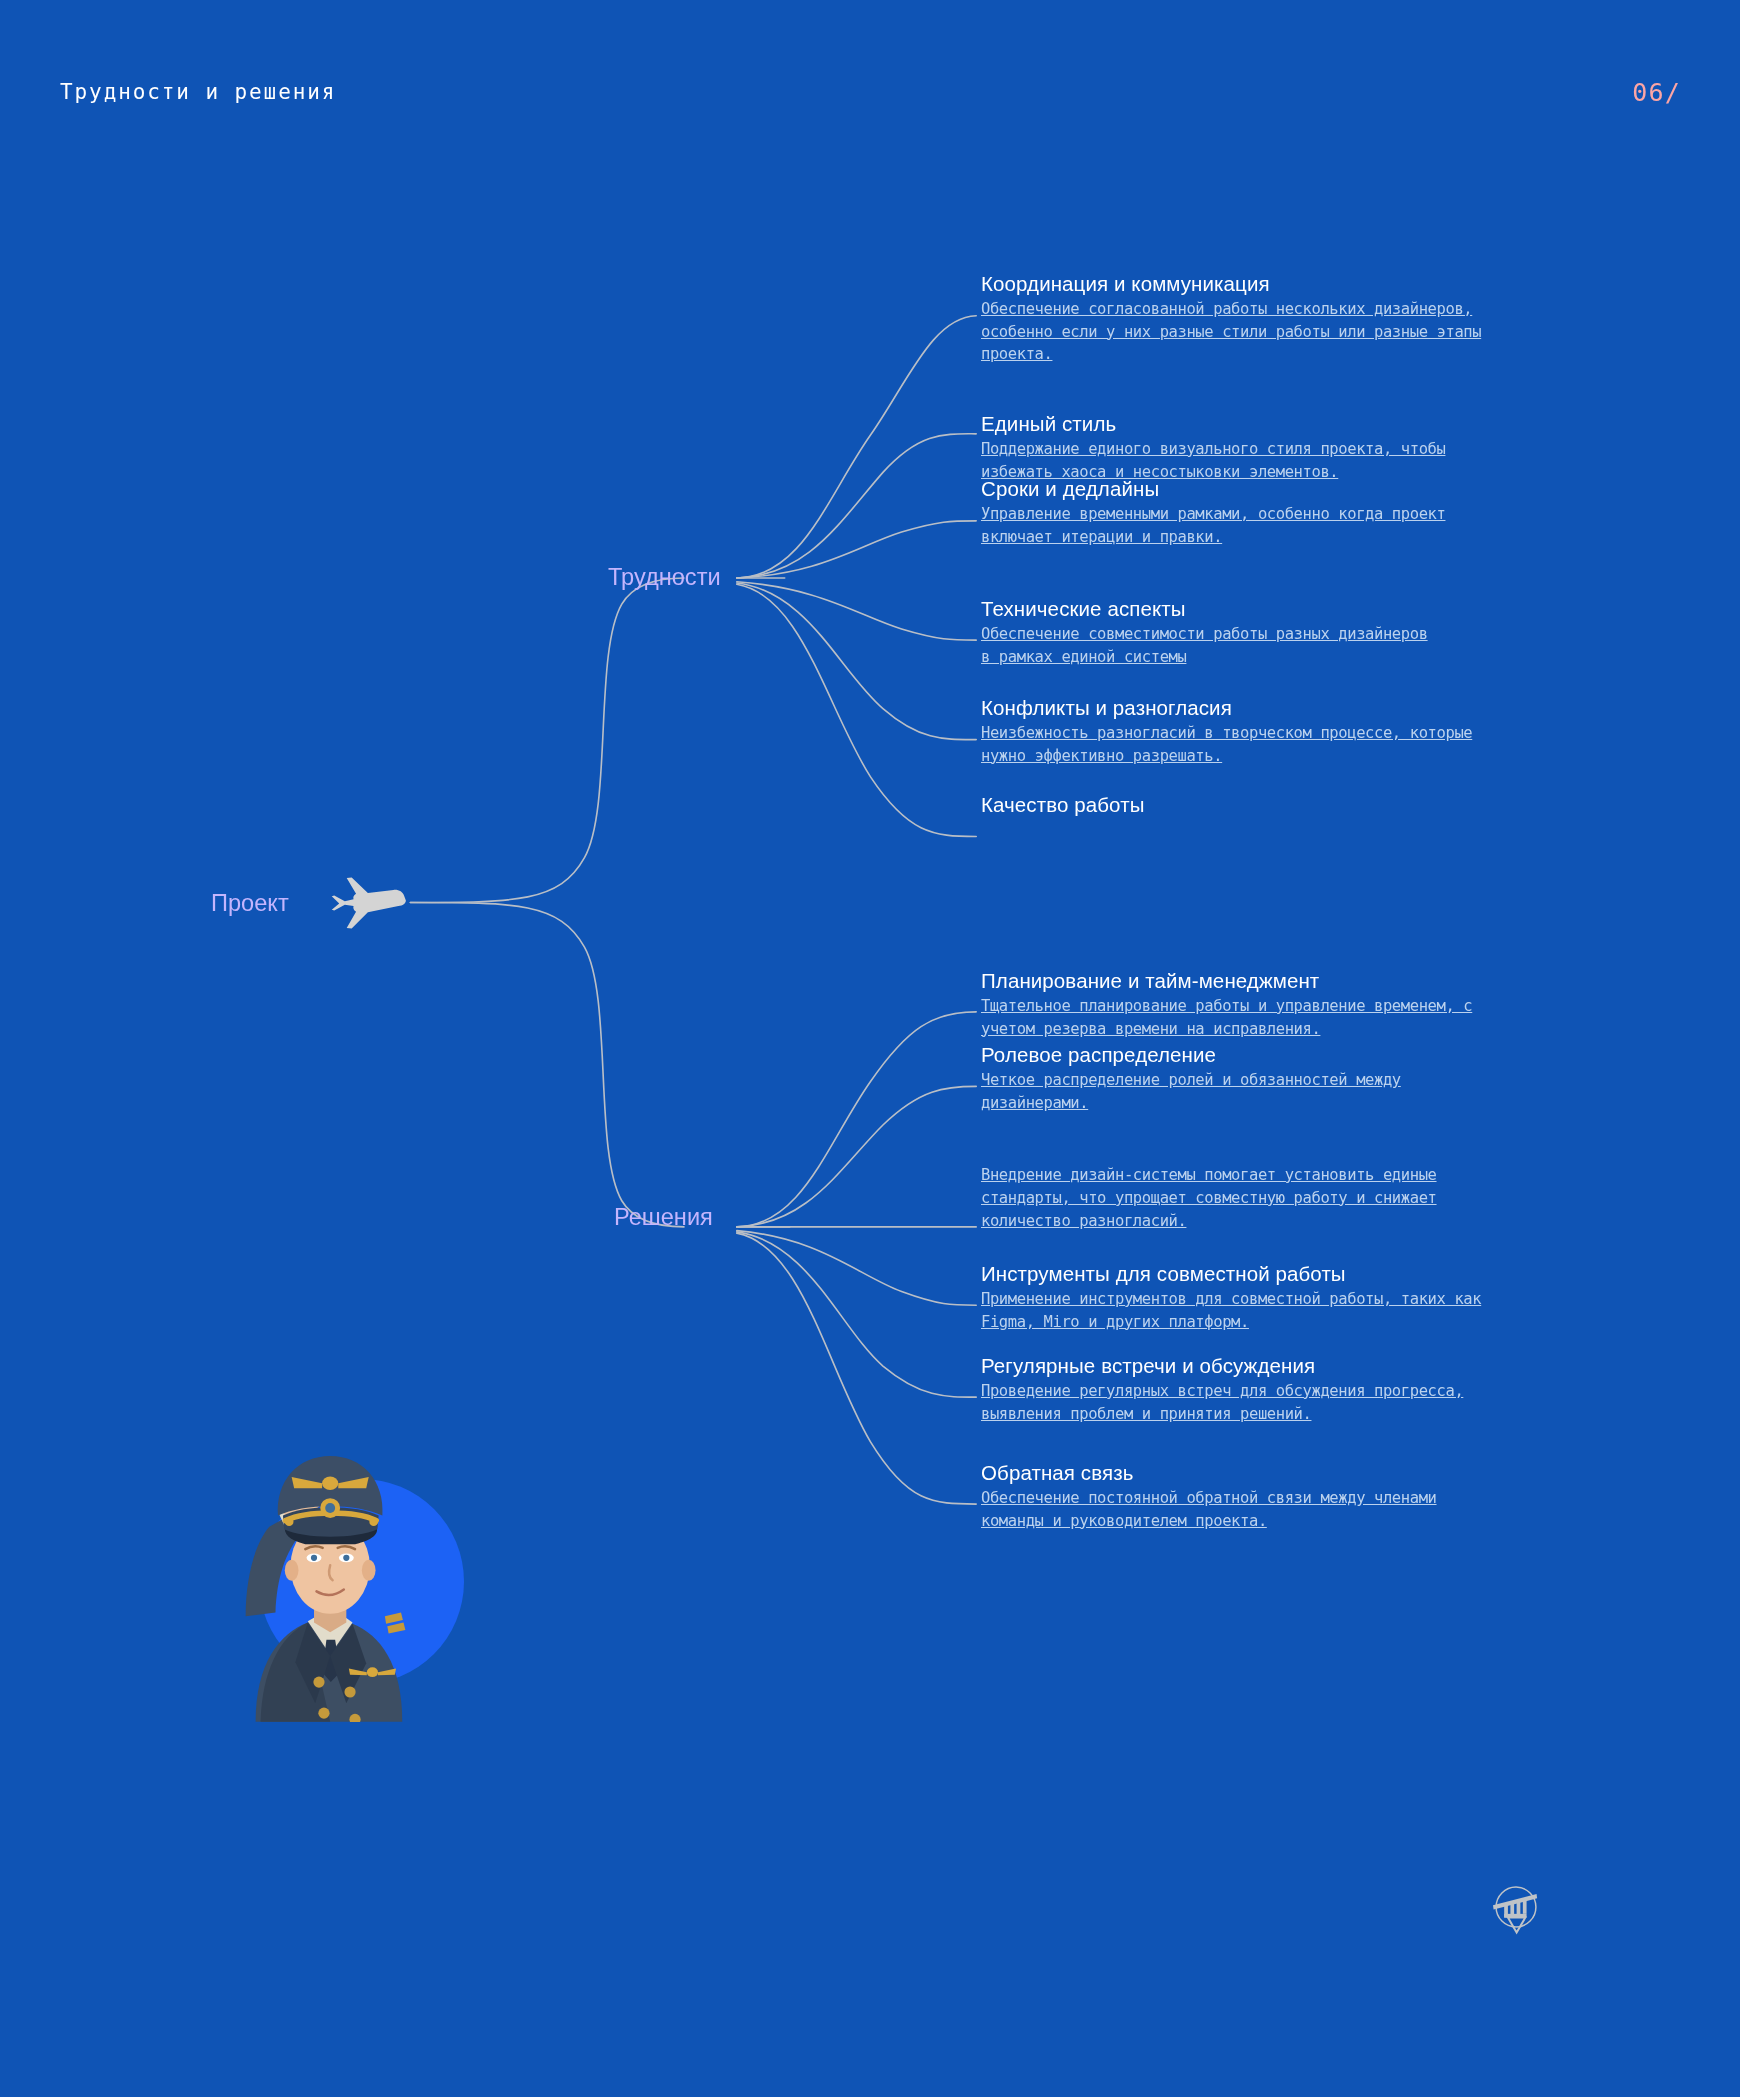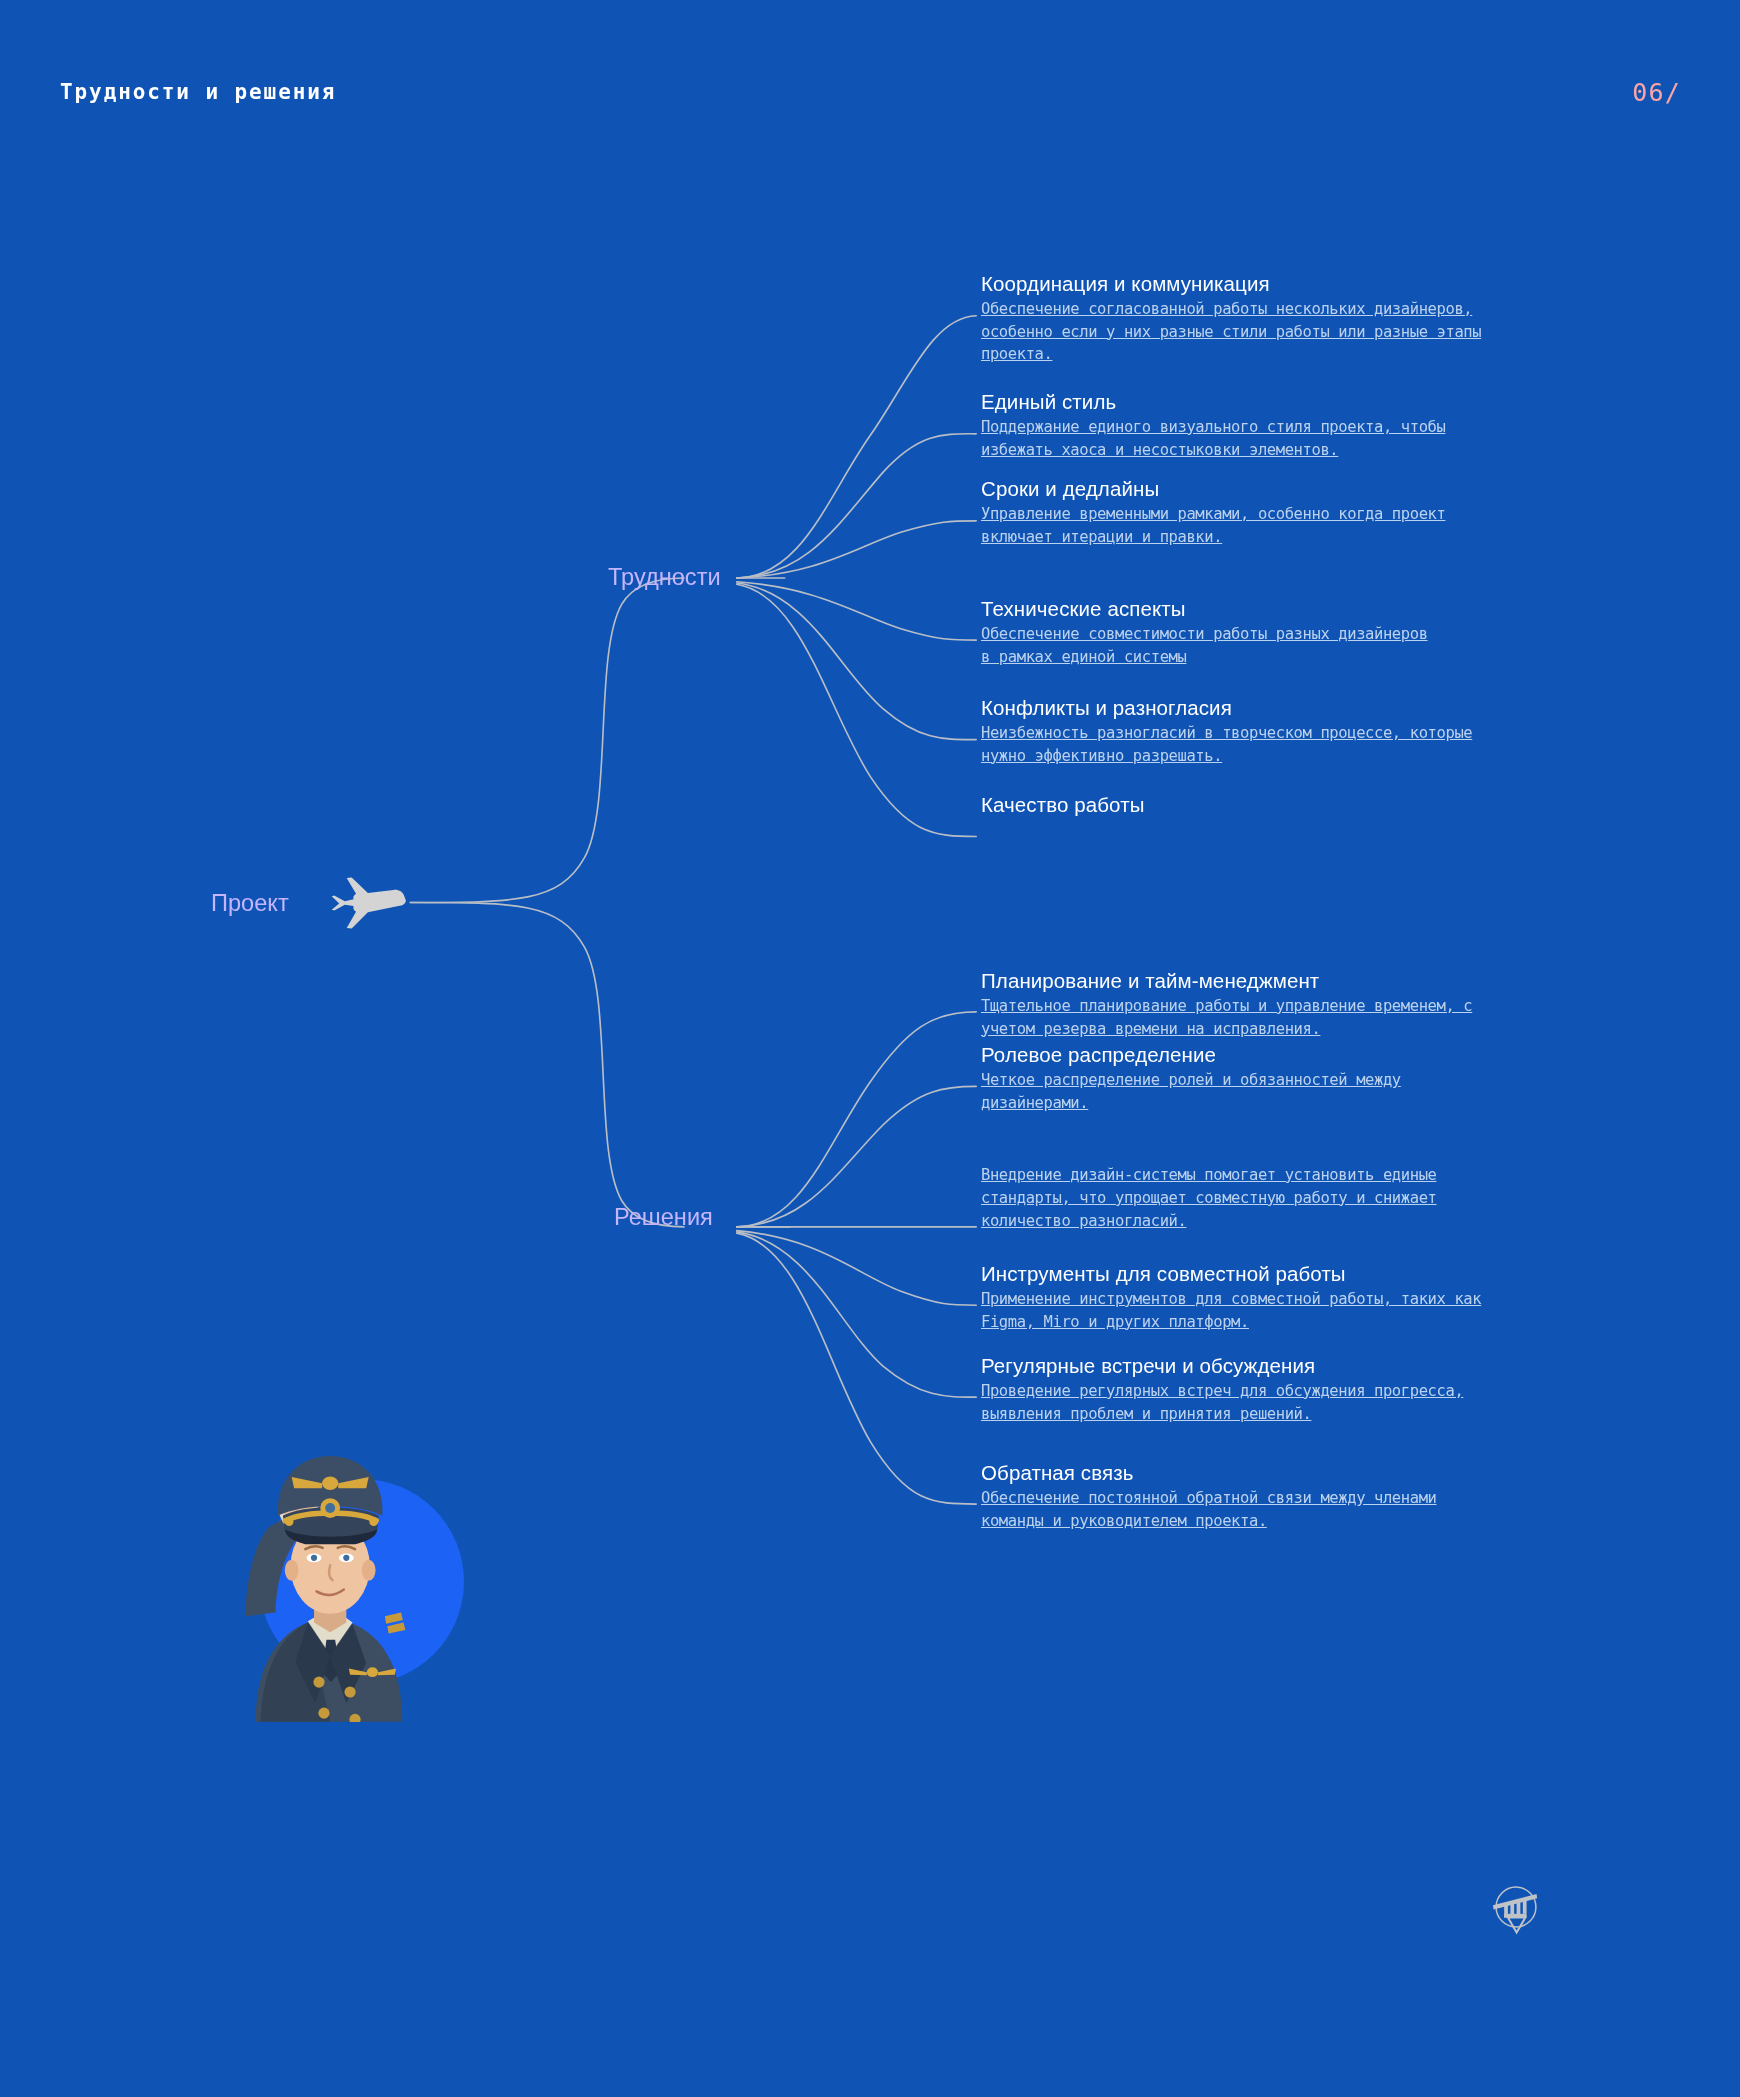--- a/index.html
+++ b/index.html
@@ -9,21 +9,21 @@
     font-family:"Liberation Sans","DejaVu Sans",sans-serif;
     overflow:hidden;position:relative;
   }
   .slide{position:absolute;inset:0;}
 
   
   .hdr-title{
     position:absolute;left:60px;top:80px;
     font-size:21px;letter-spacing:1.9px;color:#FFFFFF;
     font-family:"DejaVu Sans Mono","Liberation Mono",monospace;
-    font-weight:700;white-space:nowrap;
+    font-weight:400;white-space:nowrap;
   }
   .hdr-page{
     position:absolute;right:60px;top:78px;
     font-size:25px;letter-spacing:1.2px;color:#fca5a5;
     font-family:"DejaVu Sans Mono","Liberation Mono",monospace;
     font-weight:300;white-space:nowrap;
   }
 
   
   .wires{position:absolute;left:0;top:0;width:1741px;height:2097px;pointer-events:none;}
@@ -116,21 +116,21 @@
 
   <div class="node-label" id="branch-label-0">Трудности</div>
   <div class="node-label" id="branch-label-1">Решения</div>
 
   <div class="item" style="top:272px">
     <h3>Координация и коммуникация</h3>
     <p>Обеспечение согласованной работы нескольких дизайнеров,
 особенно если у них разные стили работы или разные этапы
 проекта.</p>
   </div>
-  <div class="item" style="top:390px">
+  <div class="item" style="top:412px">
     <h3>Единый стиль</h3>
     <p>Поддержание единого визуального стиля проекта, чтобы
 избежать хаоса и несостыковки элементов.</p>
   </div>
   <div class="item" style="top:477px">
     <h3>Сроки и дедлайны</h3>
     <p>Управление временными рамками, особенно когда проект
 включает итерации и правки.</p>
   </div>
   <div class="item" style="top:597px">

